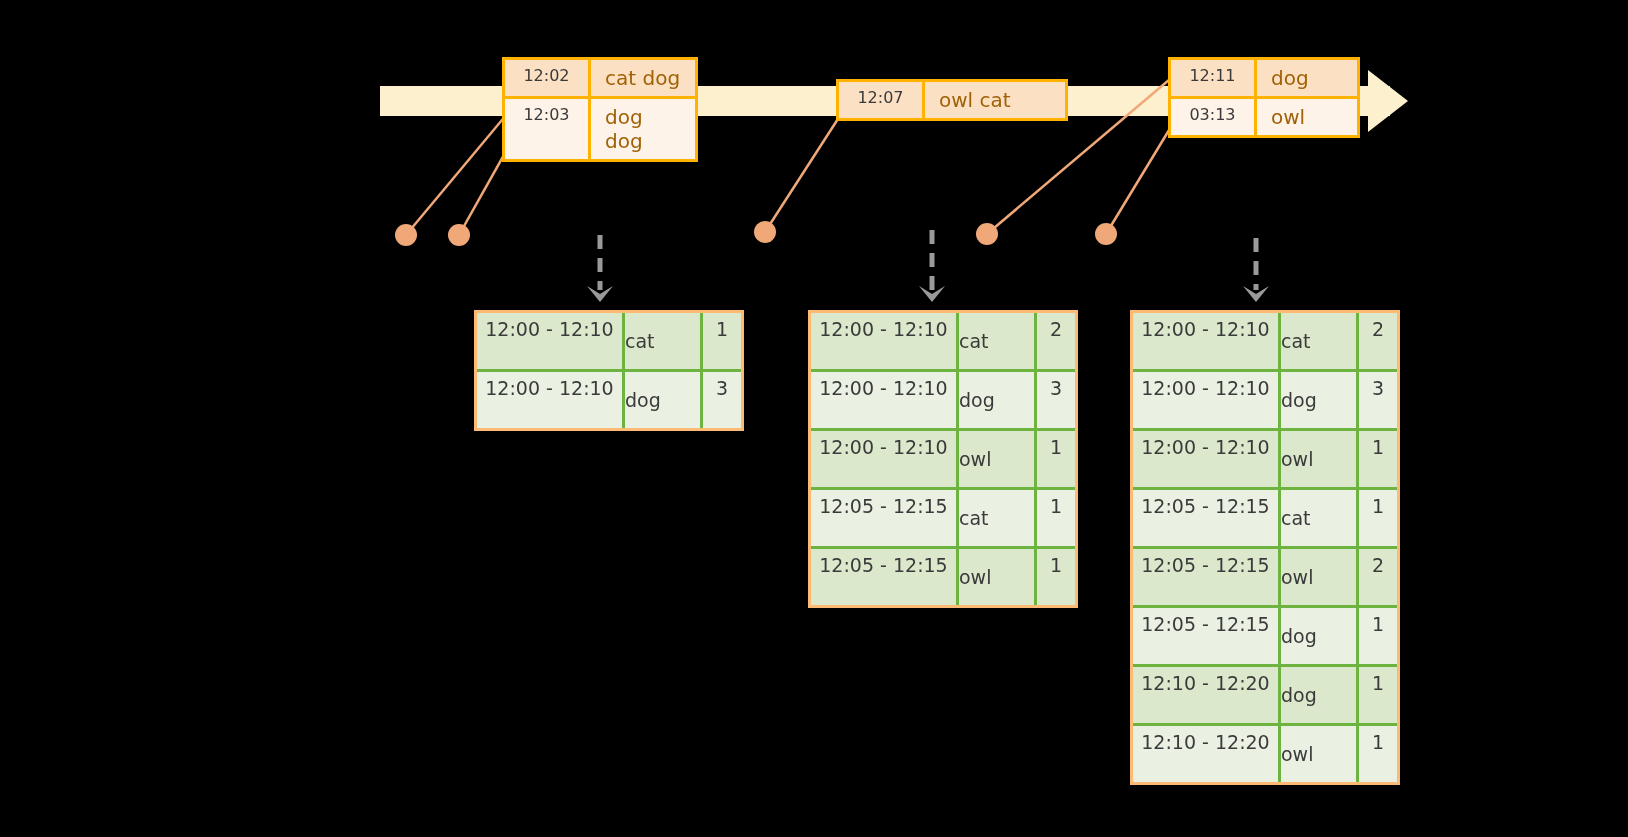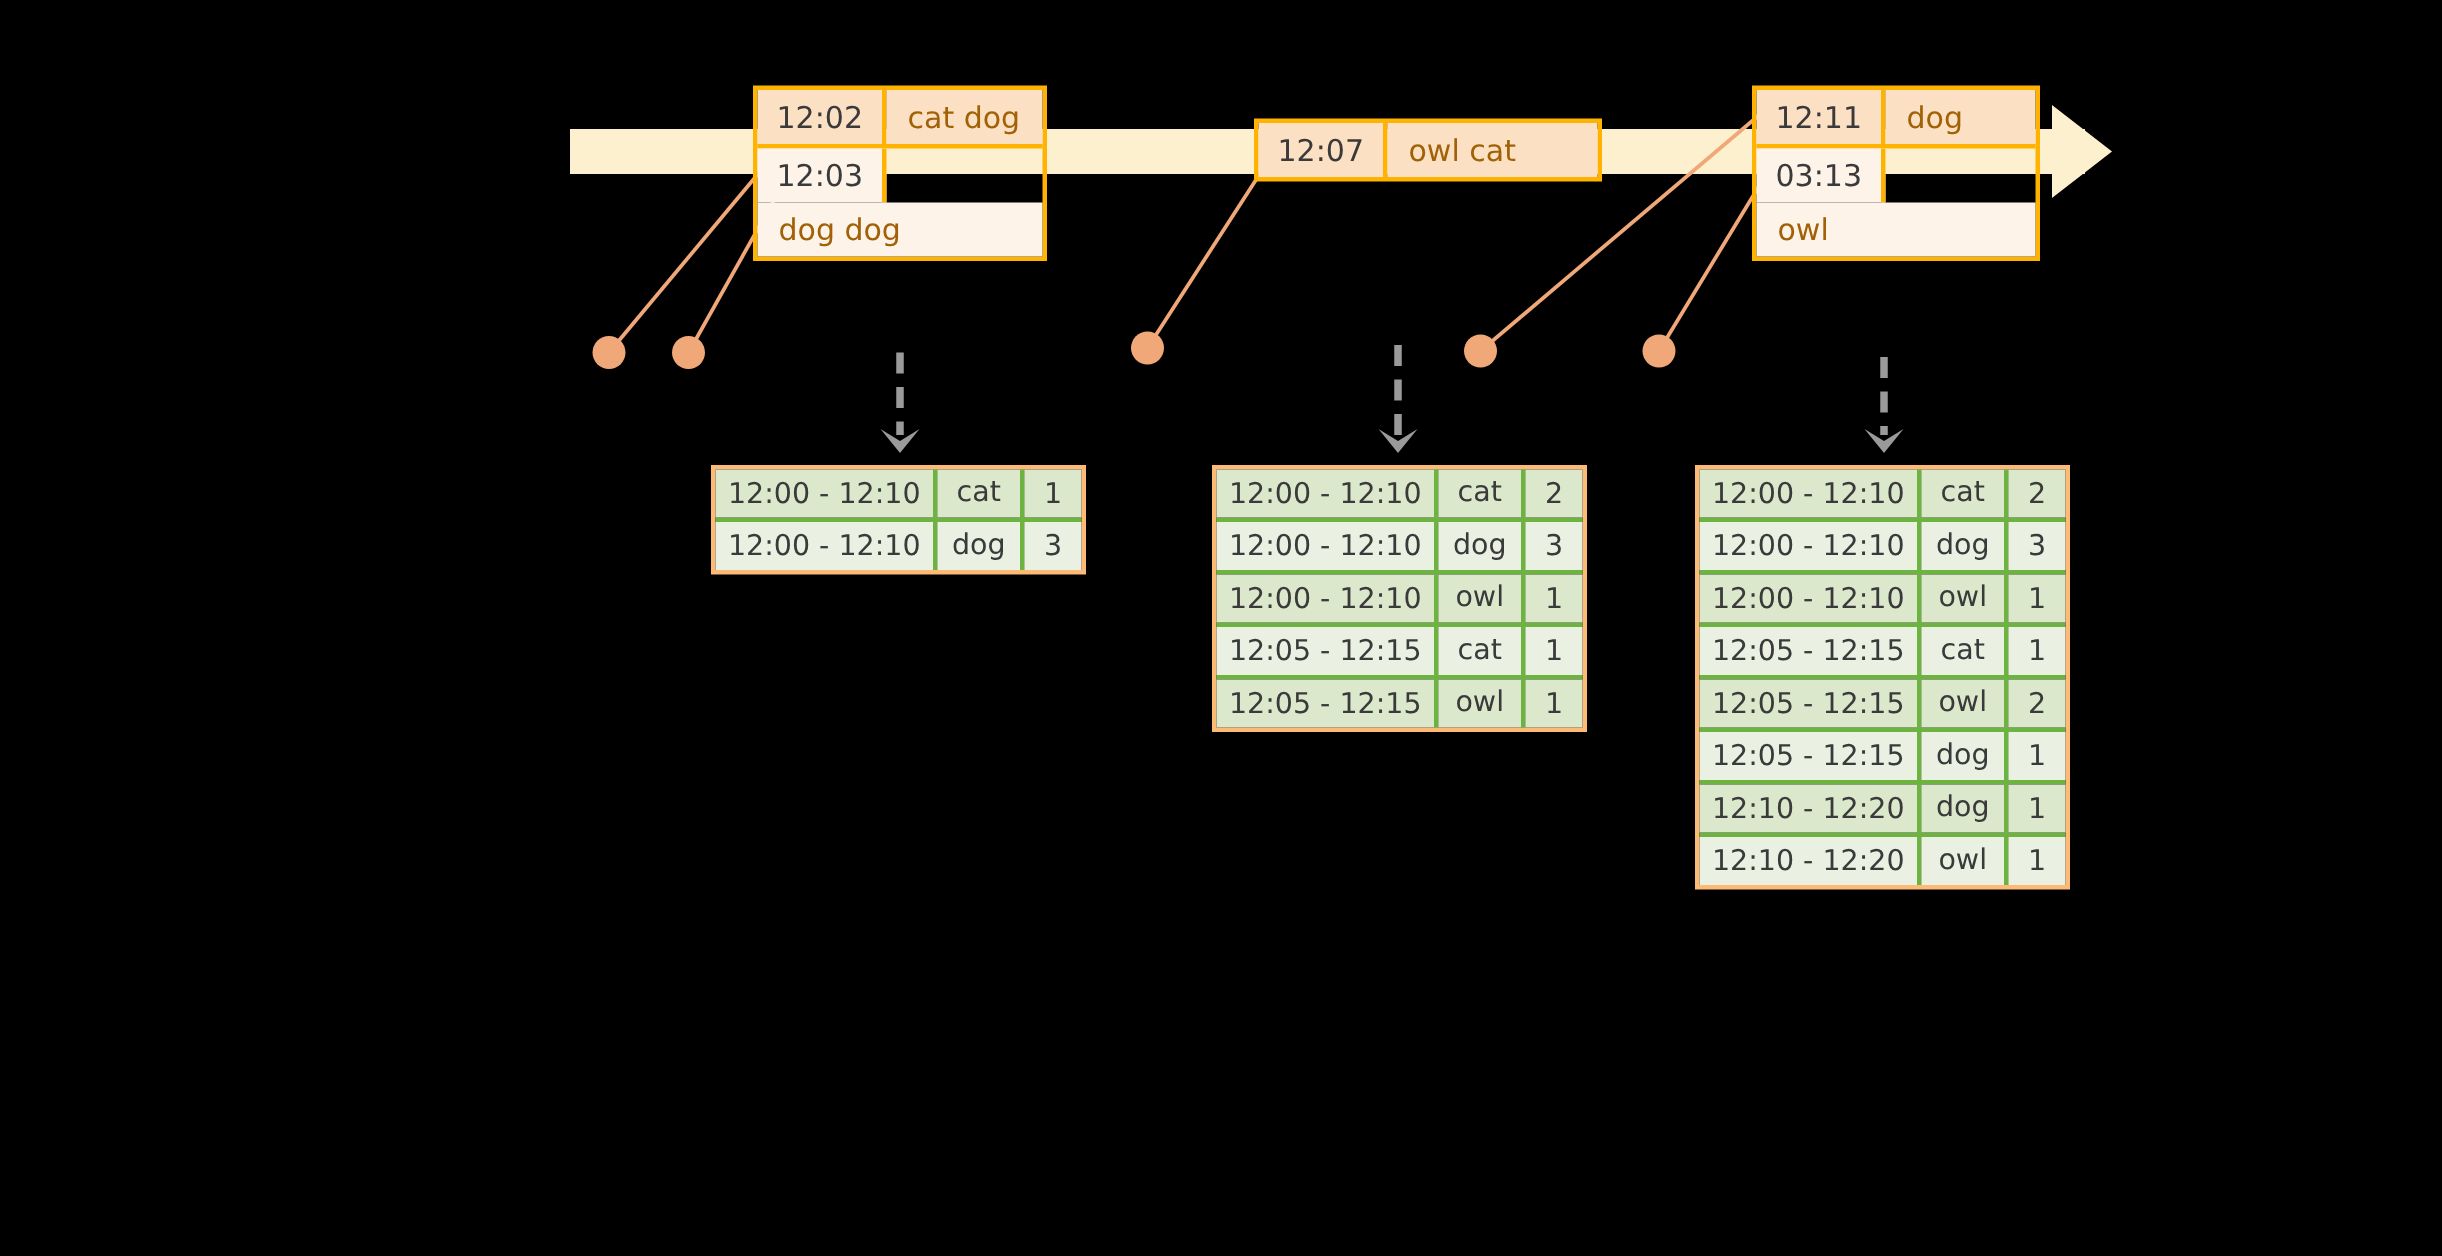--- a/index.html
+++ b/index.html
@@ -10,39 +10,39 @@
 
   
   .timeline-bar{position:absolute;left:380px;top:86px;width:1010px;height:30px;
       background:#fdf0cf;}
   .timeline-head{position:absolute;left:1368px;top:70px;width:0;height:0;
       border-top:31px solid transparent;border-bottom:31px solid transparent;
       border-left:40px solid #fdf0cf;}
 
   .evt{position:absolute;border:3px solid #ffb300;box-sizing:border-box;}
   .evt-row{display:flex;align-items:stretch;}
-  .evt-row + .evt-row{border-top:3px solid #ffb300;flex-direction:column;}
-  .evt-time{width:86px;padding:6px 0;text-align:center;font-size:20px;color:#3a3a3a;
+  .evt-row + .evt-row{border-top:3px solid #ffb300;}
+  .evt-time{width:86px;padding:6px 0;text-align:center;font-size:16px;color:#3a3a3a;
       border-right:3px solid #ffb300;box-sizing:border-box;}
   .evt-val{flex:1;padding:6px 14px;text-align:left;font-size:20px;color:#a16207;
       box-sizing:border-box;}
   .shade-a .evt-time,.shade-a .evt-val{background:#fce0c4;}
   .shade-b .evt-time,.shade-b .evt-val{background:#fdf3e9;}
 
   #evt1{left:502px;top:57px;width:196px;}
   #evt2{left:836px;top:79px;width:232px;}
   #evt3{left:1168px;top:57px;width:192px;}
 
   
   .rtable{position:absolute;border:3px solid #fdba74;box-sizing:border-box;}
   .rrow{display:flex;align-items:stretch;}
   .rrow + .rrow{border-top:3px solid #6cb33f;}
   .rrange{width:148px;padding:5px 0;text-align:center;font-size:19px;color:#3a3a3a;
       border-right:3px solid #6cb33f;box-sizing:border-box;}
-  .rkey{width:58px;padding:4px 0;text-align:center;font-size:19px;color:#3a3a3a;
+  .rkey{width:78px;padding:17px 0;font-size:19px;color:#3a3a3a;
       border-right:3px solid #6cb33f;box-sizing:border-box;}
   .rcnt{width:38px;padding:5px 0;text-align:center;font-size:19px;color:#3a3a3a;
       box-sizing:border-box;}
   .g-a .rrange,.g-a .rkey,.g-a .rcnt{background:#dbe8cc;}
   .g-b .rrange,.g-b .rkey,.g-b .rcnt{background:#eaf1e3;}
 
   #tbl1{left:474px;top:310px;}
   #tbl2{left:808px;top:310px;}
   #tbl3{left:1130px;top:310px;}
 </style>

